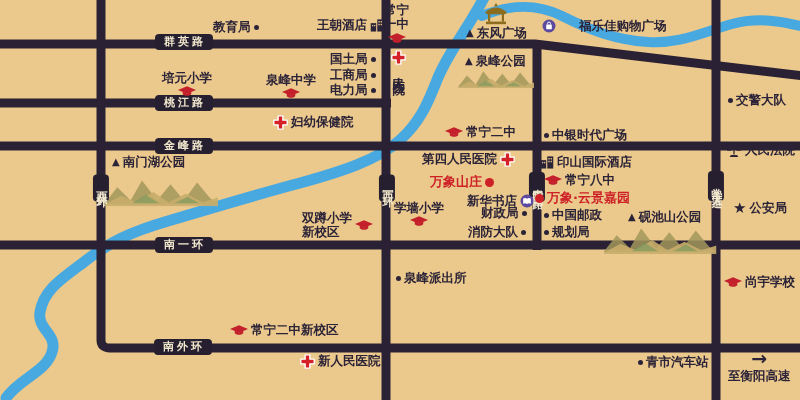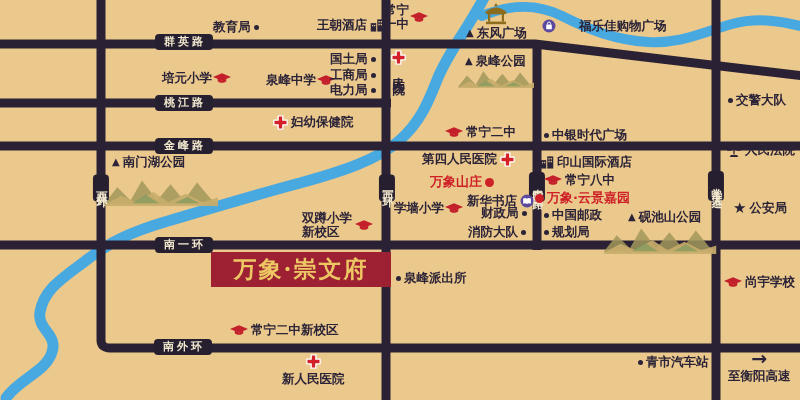--- a/index.html
+++ b/index.html
@@ -8,21 +8,21 @@
   #base{position:absolute;left:0;top:0;z-index:1;}
   .art{position:absolute;z-index:2;}
   .badge{position:absolute;z-index:4;transform:translate(-50%,-50%);background:#251f30;color:#f2e8cd;
          font-size:11px;font-weight:700;padding:2px 7px 2px 9px;border-radius:4px;letter-spacing:3px;
          white-space:nowrap;line-height:1.1;}
   .badge.v{writing-mode:vertical-rl;padding:8px 2px 10px 2px;letter-spacing:3px;}
   .poi{position:absolute;z-index:5;display:flex;align-items:center;gap:3px;color:#2b2337;
        font-size:12.5px;font-weight:700;white-space:nowrap;line-height:1.15;}
   .poi .lines{display:flex;flex-direction:column;}
   .poi.red .lbl{color:#ce2127;font-size:13px;}
-  .poi.pos-below{gap:1px;text-align:right;}
+  .poi.pos-below{flex-direction:column;gap:1px;text-align:right;}
   .poi.pos-above{flex-direction:column;gap:1px;}
   .poi.vertical{flex-direction:column;gap:2px;}
   .poi.vertical .lbl{writing-mode:vertical-rl;letter-spacing:2px;}
   .dot{width:5px;height:5px;border-radius:50%;background:#2b2337;flex:0 0 auto;}
   .dot.red{width:9px;height:9px;background:#ce2127;}
   .tri{font-size:10px;line-height:1;}
   .star{font-size:15px;line-height:1;}
   .arrow{font-size:19px;font-weight:700;line-height:1;}
   .ic{flex:0 0 auto;display:block;}
   .banner{position:absolute;z-index:6;display:flex;align-items:center;justify-content:center;
@@ -355,21 +355,21 @@
       </div>
       <div class="poi pos-left" style="left: 230px; top: 323px;">
         <span style="display: flex;">
           <svg class="ic" width="18" height="11" viewBox="0 0 22 13" fill="#c3202b">
             <path d="M11 0 22 4.6 11 9.2 0 4.6Z"></path>
             <path d="M5.8 6.4v3.4c3.1 2.7 7.3 2.7 10.4 0V6.4L11 8.8Z"></path>
           </svg>
         </span>
         <span class="lbl">常宁二中新校区</span>
       </div>
-      <div class="poi pos-left" style="left: 282px; top: 354px; flex-direction: column;">
+      <div class="poi pos-left" style="left: 300px; top: 354px;">
         <span style="display: flex;">
           <svg class="ic" width="15" height="15" viewBox="0 0 18 18">
             <path d="M6.2 1h5.6v5.2H17v5.6h-5.2V17H6.2v-5.2H1V6.2h5.2Z" fill="#d42127" stroke="#fff" stroke-width="1.6" stroke-linejoin="round"></path>
           </svg>
         </span>
         <span class="lbl">新人民医院</span>
       </div>
       <div class="poi pos-left" style="left: 724px; top: 275px;">
         <span style="display: flex;">
           <svg class="ic" width="18" height="11" viewBox="0 0 22 13" fill="#c3202b">
@@ -386,14 +386,13 @@
         <span class="lbl">青市汽车站</span>
       </div>
       <div class="poi pos-above" style="left: 728px; top: 349px;">
         <span style="display: flex;">
           <span class="arrow">→</span>
         </span>
         <span class="lbl">至衡阳高速</span>
       </div>
     </div>
 
-  <div class="banner" id="banner1">万象·崇文府</div>
 </div>
 
 </body></html>

